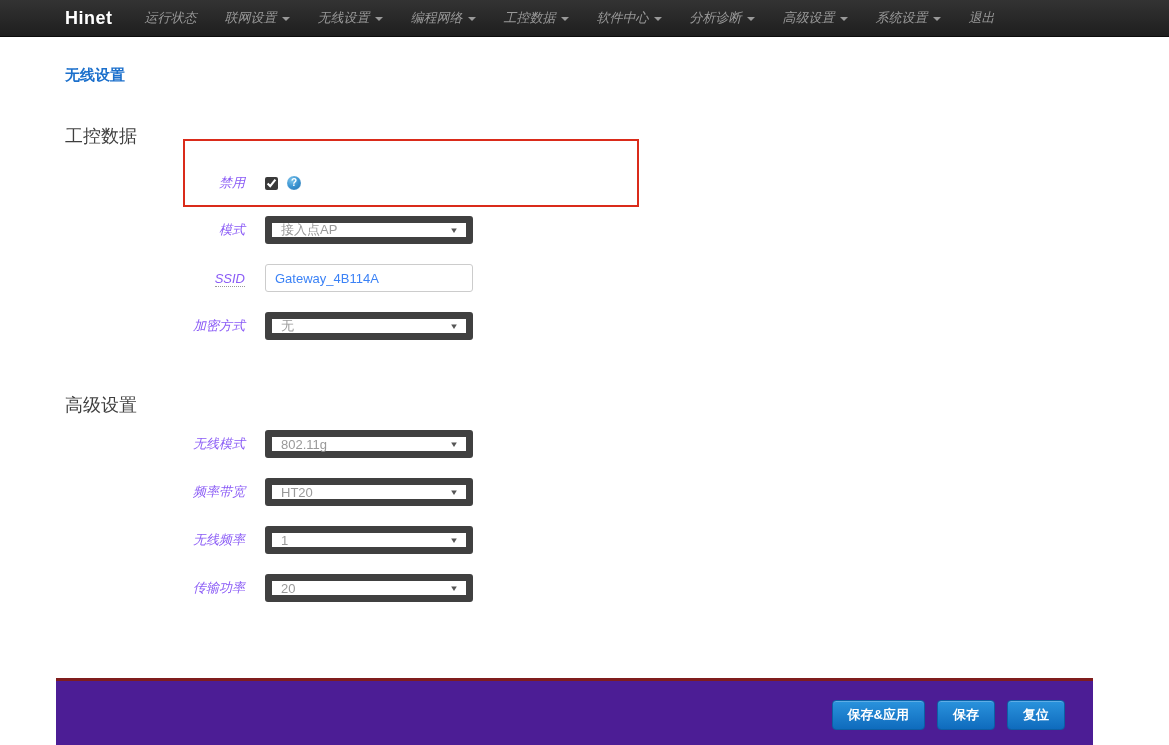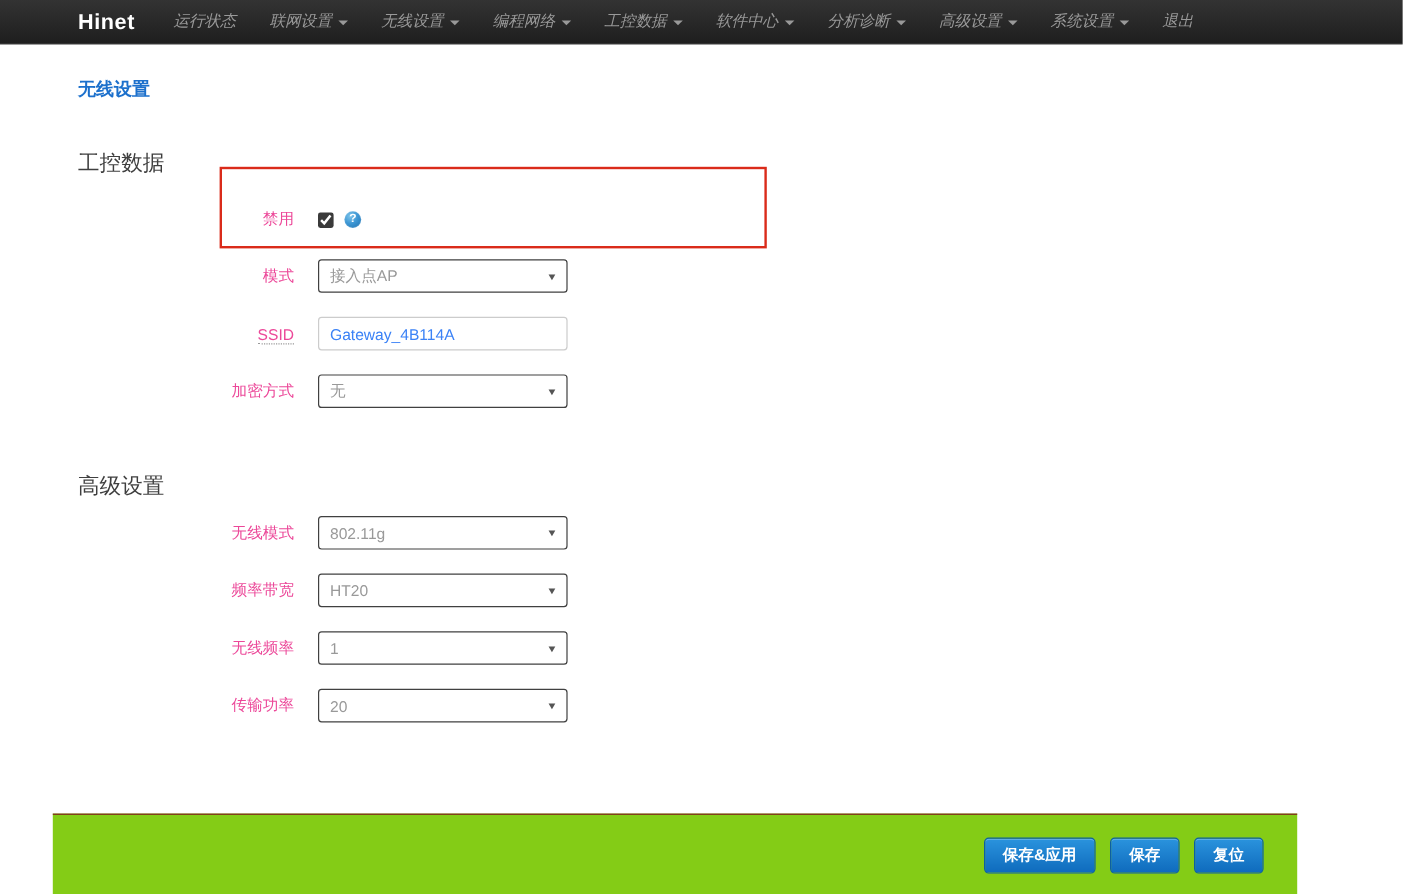--- a/index.html
+++ b/index.html
@@ -26,55 +26,55 @@
   }
   
   .page{padding-left:65px;}
   .page-title{color:#1c70cc;font-size:15px;font-weight:bold;margin:25px 0 9px;line-height:26px;}
   .page-desc{font-size:12.5px;color:#404040;margin:0;line-height:16px;}
   .section-heading{font-size:18px;font-weight:400;color:#3f3f3f;margin:38px 0 22px;line-height:21px;}
   .section-heading.advanced{margin-top:55px;margin-bottom:14px;}
   .form-row{display:flex;align-items:center;margin-bottom:20px;}
   .form-label{
     width:180px;text-align:right;margin-right:20px;flex:none;
-    font-size:13px;color:#ec4899;
+    font-size:13px;color:#8b5cf6;font-style:italic;
   }
   .form-label.hinted{align-self:center;}
   .form-label.hinted span{border-bottom:1px dotted #999;cursor:help;}
   
   .disable-row{position:relative;height:28px;margin-bottom:19px;display:flex;align-items:center;}
   .annotation-box{
     position:absolute;left:118px;top:-30px;width:452px;height:64px;
     border:2px solid #da2b1a;pointer-events:none;
   }
   .checkbox{width:13px;height:13px;margin:0 9px 0 0;accent-color:#3a3a3a;cursor:pointer;}
   .help-icon{
     width:14px;height:14px;border-radius:50%;flex:none;margin-right:8px;
     background:radial-gradient(circle at 35% 30%,#7cc4ea 0%,#3e97d4 45%,#1d6fae 100%);
     color:#fff;font-size:10px;font-weight:bold;line-height:14px;text-align:center;
     cursor:pointer;box-shadow:inset 0 0 1px rgba(255,255,255,.6);
   }
   .help-text{font-size:13px;color:#404040;}
   
   .select{
-    width:208px;height:28px;box-sizing:border-box;border:1px solid #404040;border-radius:3px;
+    width:208px;height:28px;box-sizing:border-box;border:7px solid #404040;border-radius:3px;
     background:#fff;display:flex;align-items:center;justify-content:space-between;
     padding:0 8px 0 9px;cursor:pointer;
   }
   .select-value{font-size:13px;color:#999;}
   .select-caret{font-size:8px;color:#555;transform:scaleX(1.2);}
   .text-input{
     width:208px;height:28px;box-sizing:border-box;border:1px solid #ccc;border-radius:3px;
     padding:0 9px;font-size:13px;color:#3b82f6;font-family:"Liberation Sans","DejaVu Sans",sans-serif;
     outline:none;
   }
   
   .footer{
-    position:absolute;left:44px;top:678px;width:1037px;height:67px;box-sizing:border-box;
-    background:#84cc16;border-top:1px solid #7f1d1d;
+    position:absolute;left:56px;top:678px;width:1037px;height:67px;box-sizing:border-box;
+    background:#4c1d95;border-top:3px solid #7f1d1d;
     display:flex;justify-content:flex-end;align-items:flex-start;
     padding:19px 28px 0 0;gap:12px;
   }
   .btn{
     height:30px;border-radius:4px;border:1px solid #0c5fa4;
     background:linear-gradient(180deg,#2a93dd 0%,#0f6bbd 100%);
     color:#fff;font-size:13px;font-weight:bold;padding:0 15px;cursor:pointer;
     font-family:"Liberation Sans","DejaVu Sans",sans-serif;
     box-shadow:inset 0 1px 0 rgba(255,255,255,.25);
   }

